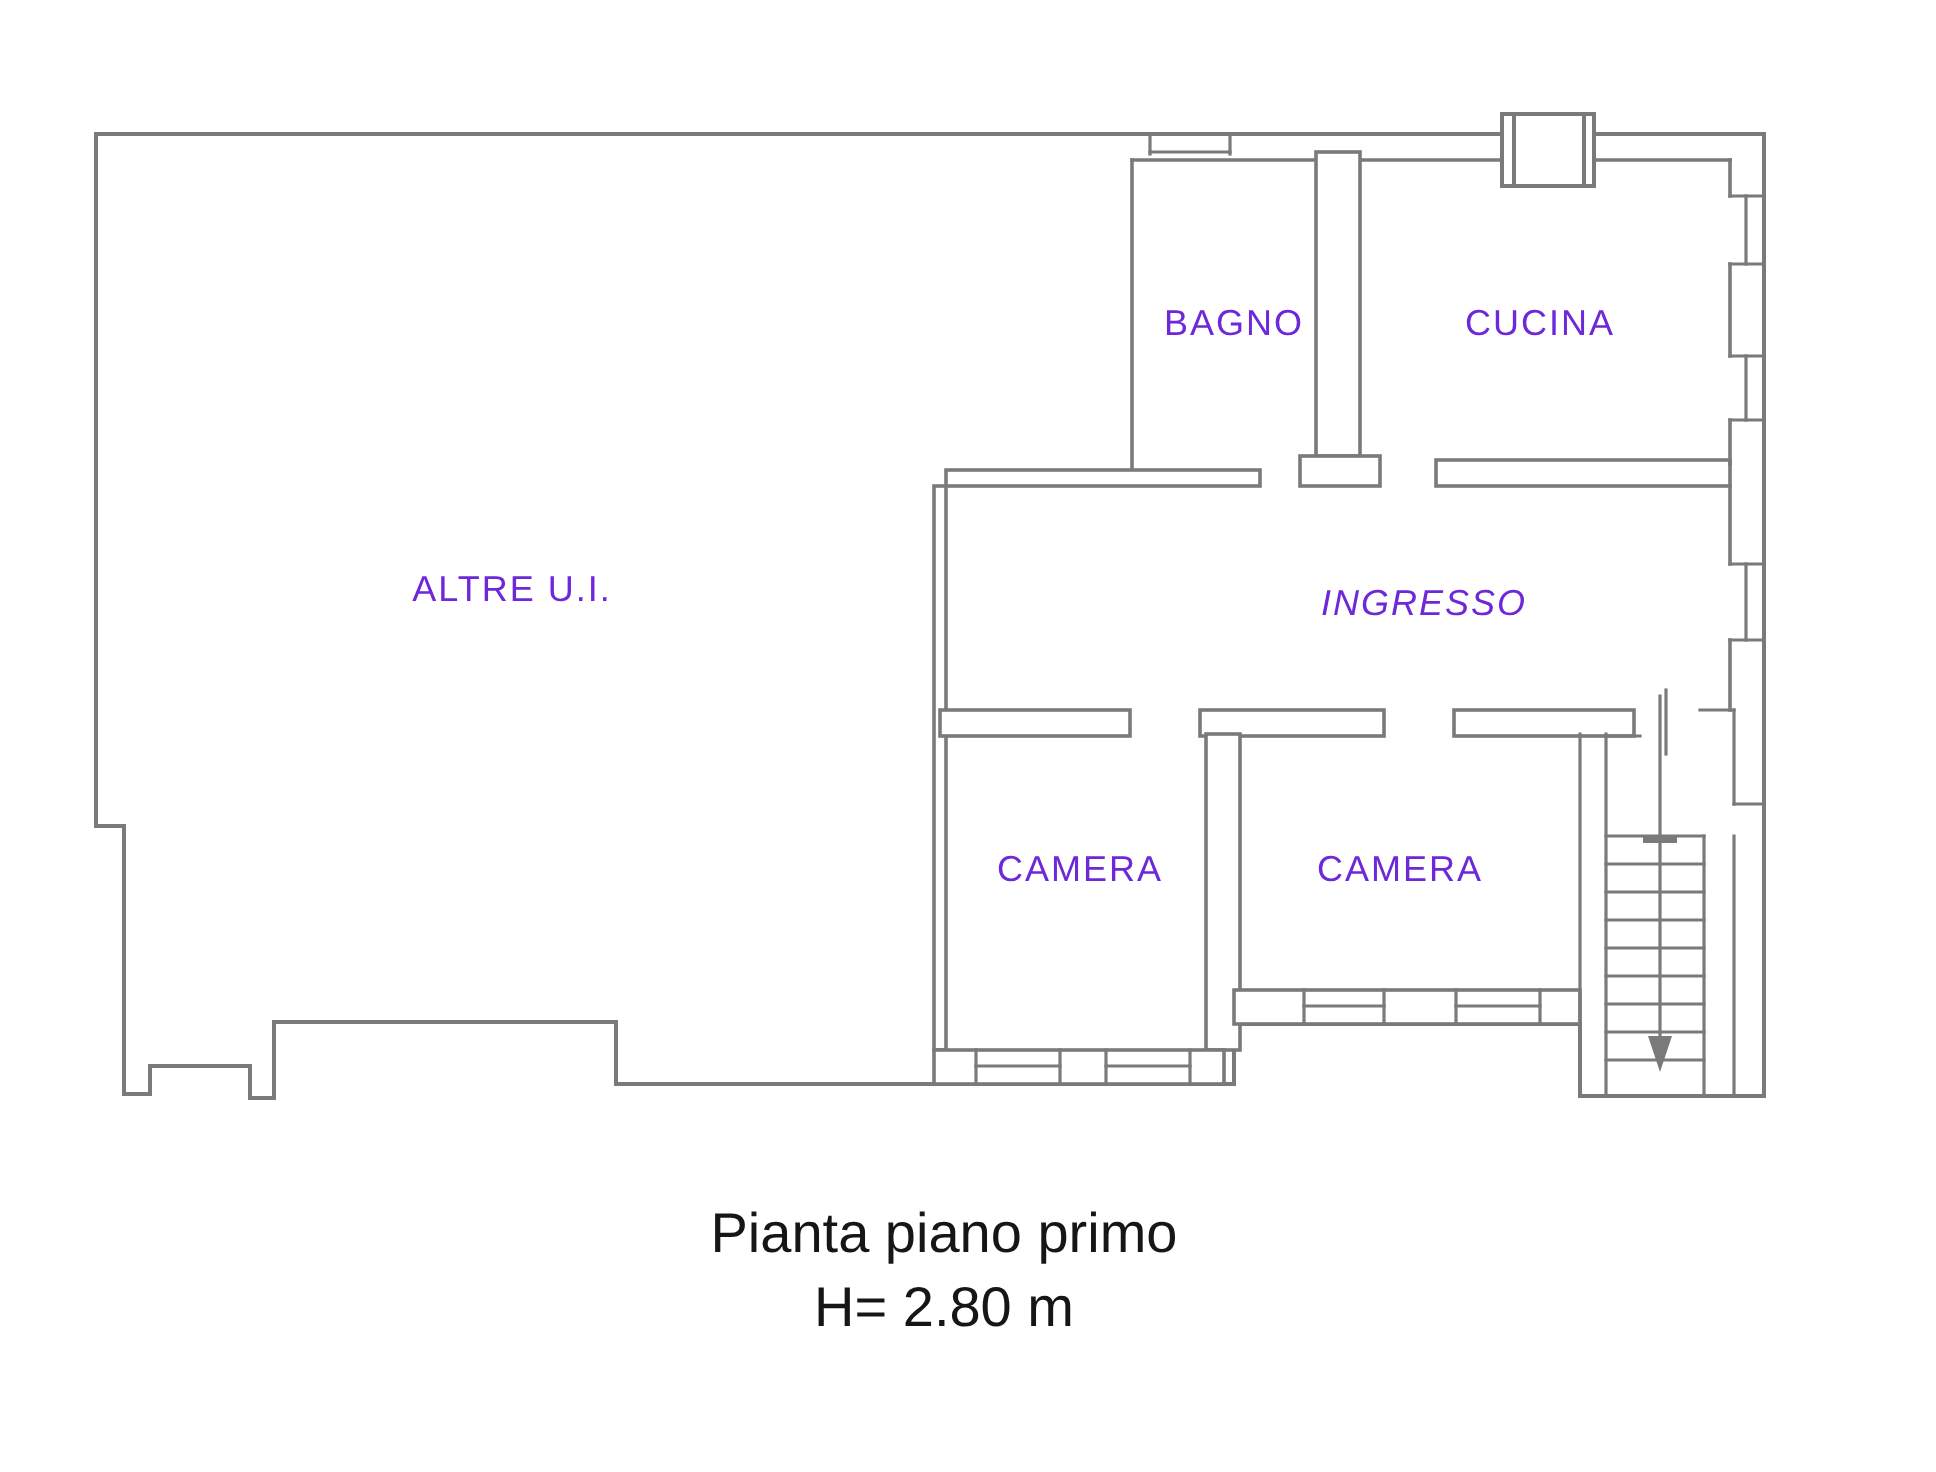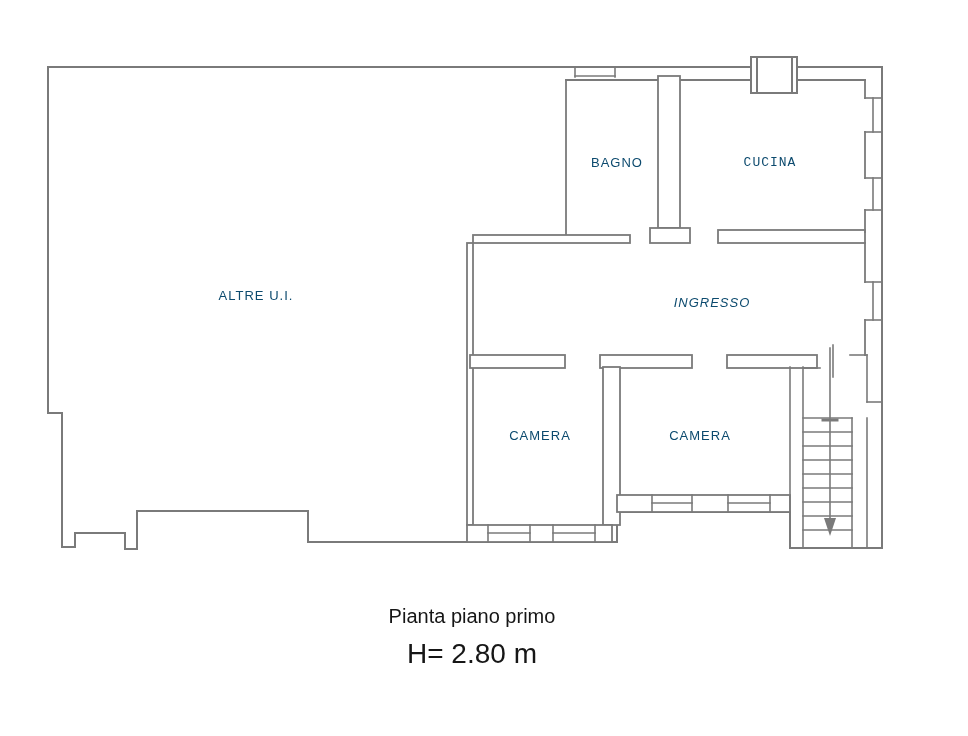--- a/index.html
+++ b/index.html
@@ -16,36 +16,36 @@
     overflow: hidden;
   }
   .plan-svg {
     position: absolute;
     left: 0;
     top: 0;
   }
   .room-label {
     position: absolute;
     transform: translate(-50%, -50%);
-    font-size: 13px;
+    font-size: 18px;
     letter-spacing: 1px;
-    color: #0c4a6e;
+    color: #6d28d9;
     white-space: nowrap;
     user-select: none;
   }
   .caption {
     position: absolute;
     left: 472px;
     top: 598px;
     transform: translateX(-50%);
     text-align: center;
     color: #161616;
   }
   .caption-title {
-    font-size: 20px;
+    font-size: 28px;
     line-height: 37px;
     white-space: nowrap;
   }
   .caption-height {
     font-size: 28px;
     line-height: 37px;
     white-space: nowrap;
   }
 </style>
 </head>
@@ -164,21 +164,21 @@
         <line x1="833" y1="345" x2="833" y2="377" stroke-width="1.6"></line>
       </g>
 
     </g>
   </svg>
 
   <div class="room-label" style="left:256px; top:295px;">ALTRE U.I.</div>
 
   <div class="room-label" style="left:617px; top:162px;">BAGNO</div>
 
-  <div class="room-label" style="left:770px; top:162px;font-family:Liberation Mono, monospace;">CUCINA</div>
+  <div class="room-label" style="left:770px; top:162px;">CUCINA</div>
 
   <div class="room-label" style="left:712px; top:302px;font-style:italic;">INGRESSO</div>
 
   <div class="room-label" style="left:540px; top:435px;">CAMERA</div>
 
   <div class="room-label" style="left:700px; top:435px;">CAMERA</div>
 
   <div class="caption">
     <div class="caption-title">Pianta piano primo</div>
     <div class="caption-height">H= 2.80 m</div>

